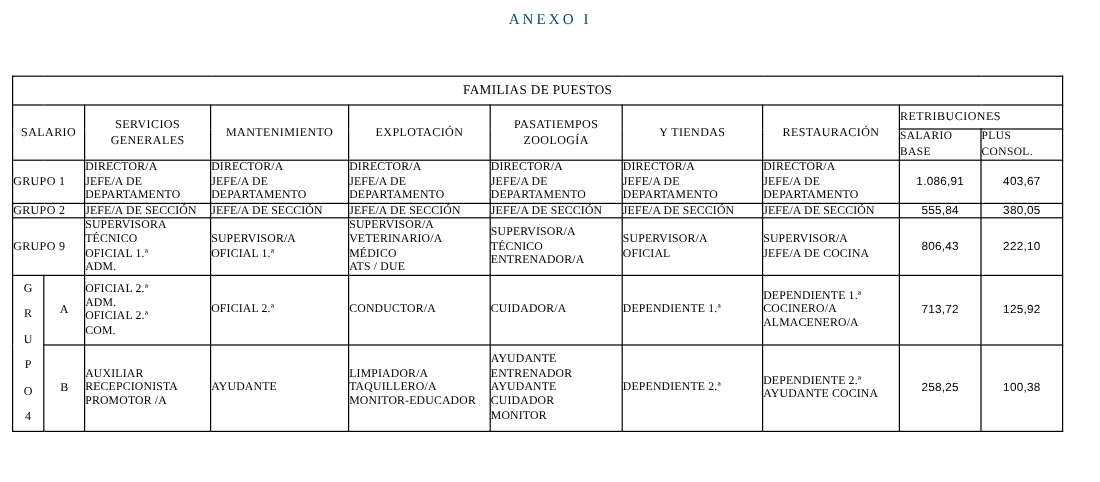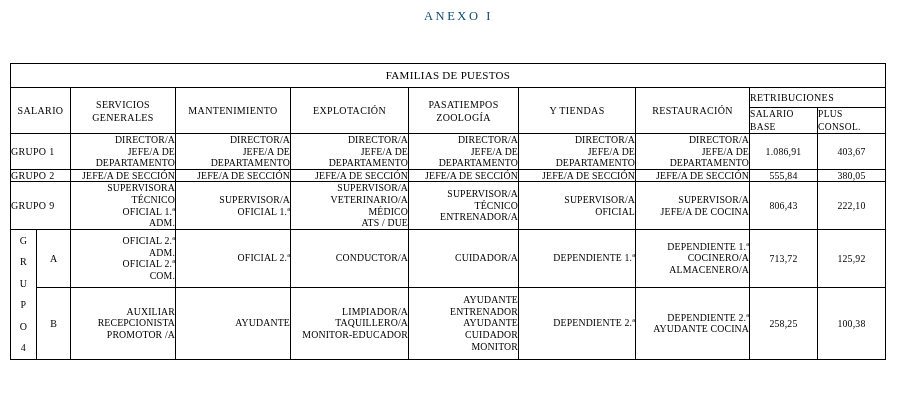--- a/index.html
+++ b/index.html
@@ -98,35 +98,35 @@
     height: 19px;
     line-height: 19px;
   }
 
   
   .cell {
     font-size: 9.8px;
     font-family: "Liberation Serif", serif;
     line-height: 11.6px;
     padding: 5px 0 5px 6px;
-    text-align: right;
+    text-align: left;
     vertical-align: middle;
     letter-spacing: 0.15px;
   }
   .cell-grp {
     font-size: 10px;
     font-weight: bold;
     text-align: left;
     letter-spacing: 0.3px;
     padding: 5px 2px;
     font-family: "Liberation Serif", serif;
   }
   .cell-num {
     font-size: 9.8px;
-    font-family: Liberation Serif, serif;
+    font-family: Liberation Sans, sans-serif;
     text-align: center;
     letter-spacing: 0.2px;
     padding: 5px 2px;
   }
   .cell-sub {
     font-size: 10px;
     font-weight: bold;
     text-align: center;
     font-family: "Liberation Serif", serif;
   }

